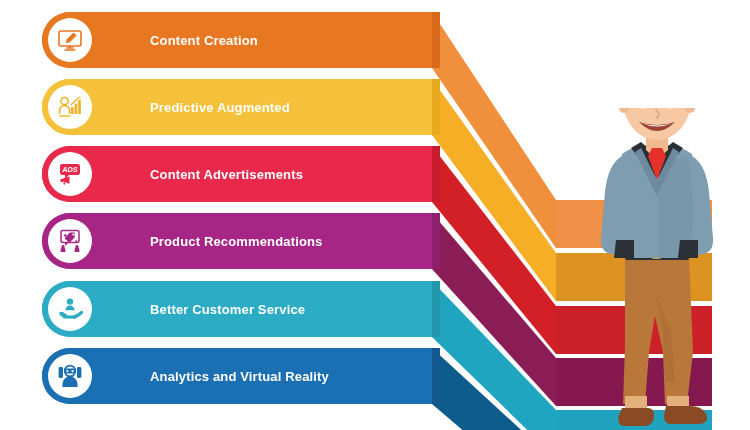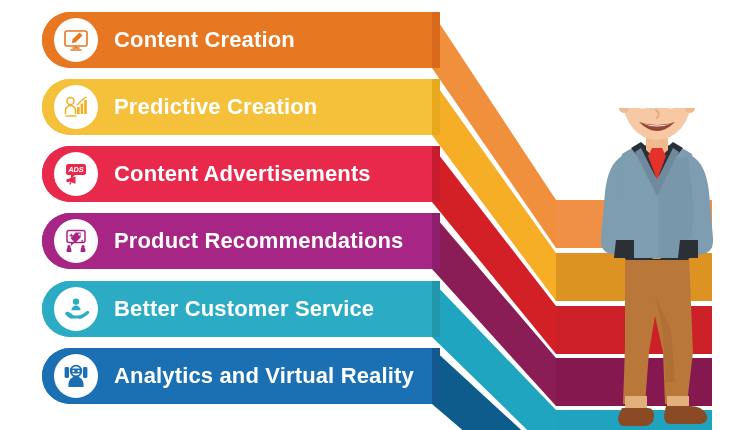--- a/index.html
+++ b/index.html
@@ -28,40 +28,40 @@
     position: absolute;
     left: 42px;
     width: 390px;
     height: 56px;
     border-radius: 28px 0 0 28px;
     display: flex;
     align-items: center;
     box-sizing: border-box;
   }
   .bar-label {
-    margin-left: 72px;
+    margin-left: 108px;
     color: #ffffff;
-    font-size: 22px;
+    font-size: 13px;
     font-weight: bold;
     letter-spacing: 0.15px;
     white-space: nowrap;
     line-height: 1;
   }
 
   
   .icon-badge {
     position: absolute;
     left: 0px;
     top: 0px;
     width: 56px;
     height: 56px;
     border-radius: 50%;
     display: flex;
     align-items: center;
-    justify-content: flex-end;
+    justify-content: center;
     box-sizing: border-box;
     font-style: italic;
   }
   .icon-disc {
     width: 44px;
     height: 44px;
     border-radius: 50%;
     background: #ffffff;
     display: flex;
     align-items: center;
@@ -146,21 +146,21 @@
           <path d="M3.5 21 v-3.5 a5 5 0 0 1 10 0 V21" fill="none" stroke="#F0B01F" stroke-width="1.5"></path>
           <rect x="15" y="14" width="2.6" height="7" fill="#F0B01F"></rect>
           <rect x="18.6" y="10.5" width="2.6" height="10.5" fill="#F0B01F"></rect>
           <rect x="22.2" y="7" width="2.6" height="14" fill="#F0B01F"></rect>
           <path d="M15 12 l4 -4 4 -3.2" fill="none" stroke="#F0B01F" stroke-width="1.4"></path>
           <path d="M23.4 3.2 l1.6 1.2 -1.8 1.2 z" fill="#F0B01F"></path>
           <path d="M3.5 23 h11" stroke="#F0B01F" stroke-width="1.4"></path>
         </svg>
       </div>
     </div>
-    <span class="bar-label">Predictive Creation</span>
+    <span class="bar-label">Predictive Augmented</span>
   </div>
 
   <div class="bar-row" style="top:146px; background:#E8294B;">
     <div class="icon-badge" style="background:#E8294B;">
       <div class="icon-disc">
         <svg width="28" height="28" viewBox="0 0 28 28">
           <rect x="4" y="4" width="20" height="11" rx="2.2" fill="#E8294B"></rect>
           <polygon points="9,15 9,19 13,15" fill="#E8294B"></polygon>
           <text x="14" y="12.4" font-family="Liberation Sans, sans-serif" font-size="7.4" font-weight="bold" fill="#ffffff" text-anchor="middle">ADS</text>
           <path d="M7 18.6 l6.5 -2.2 v7.4 L7 21.6 z" fill="#E8294B"></path>

